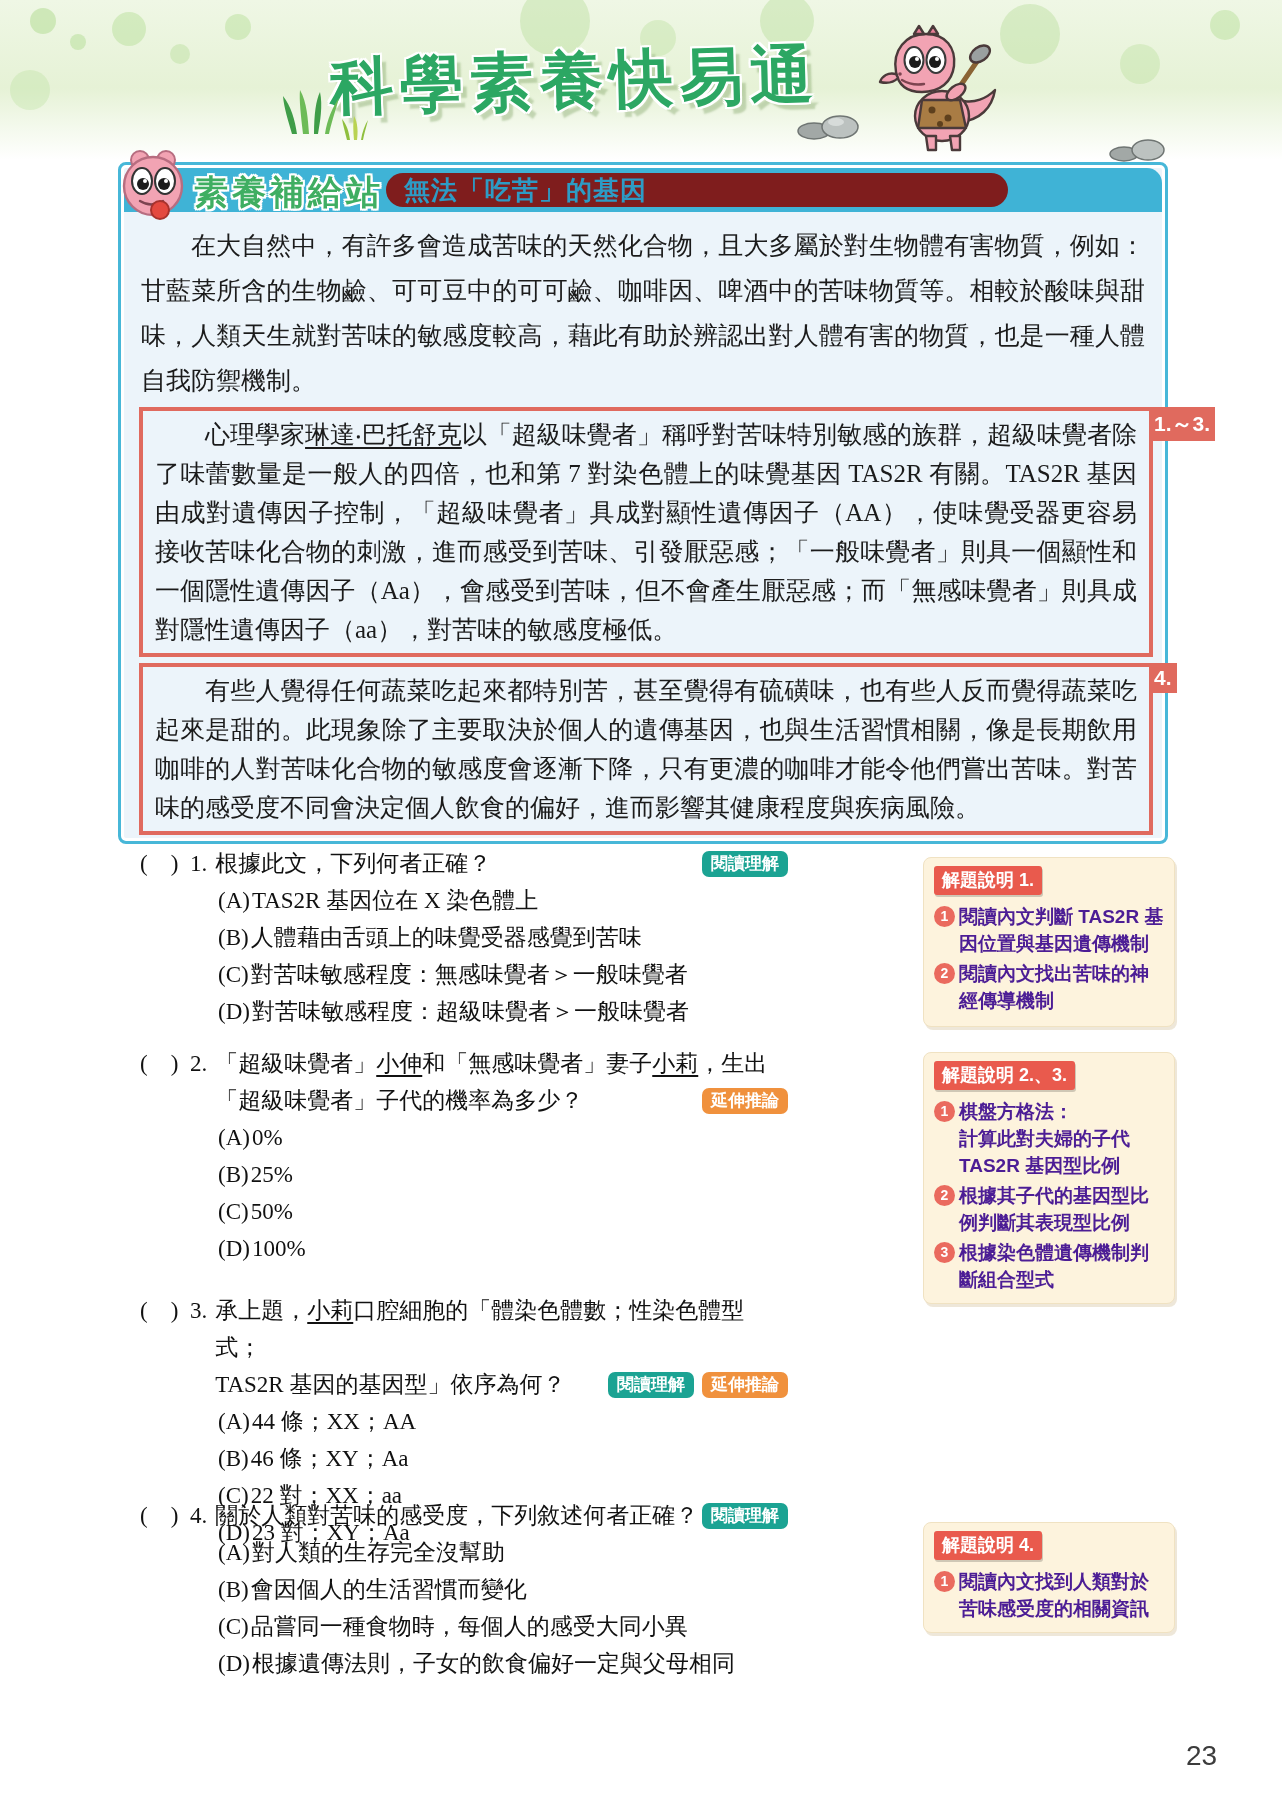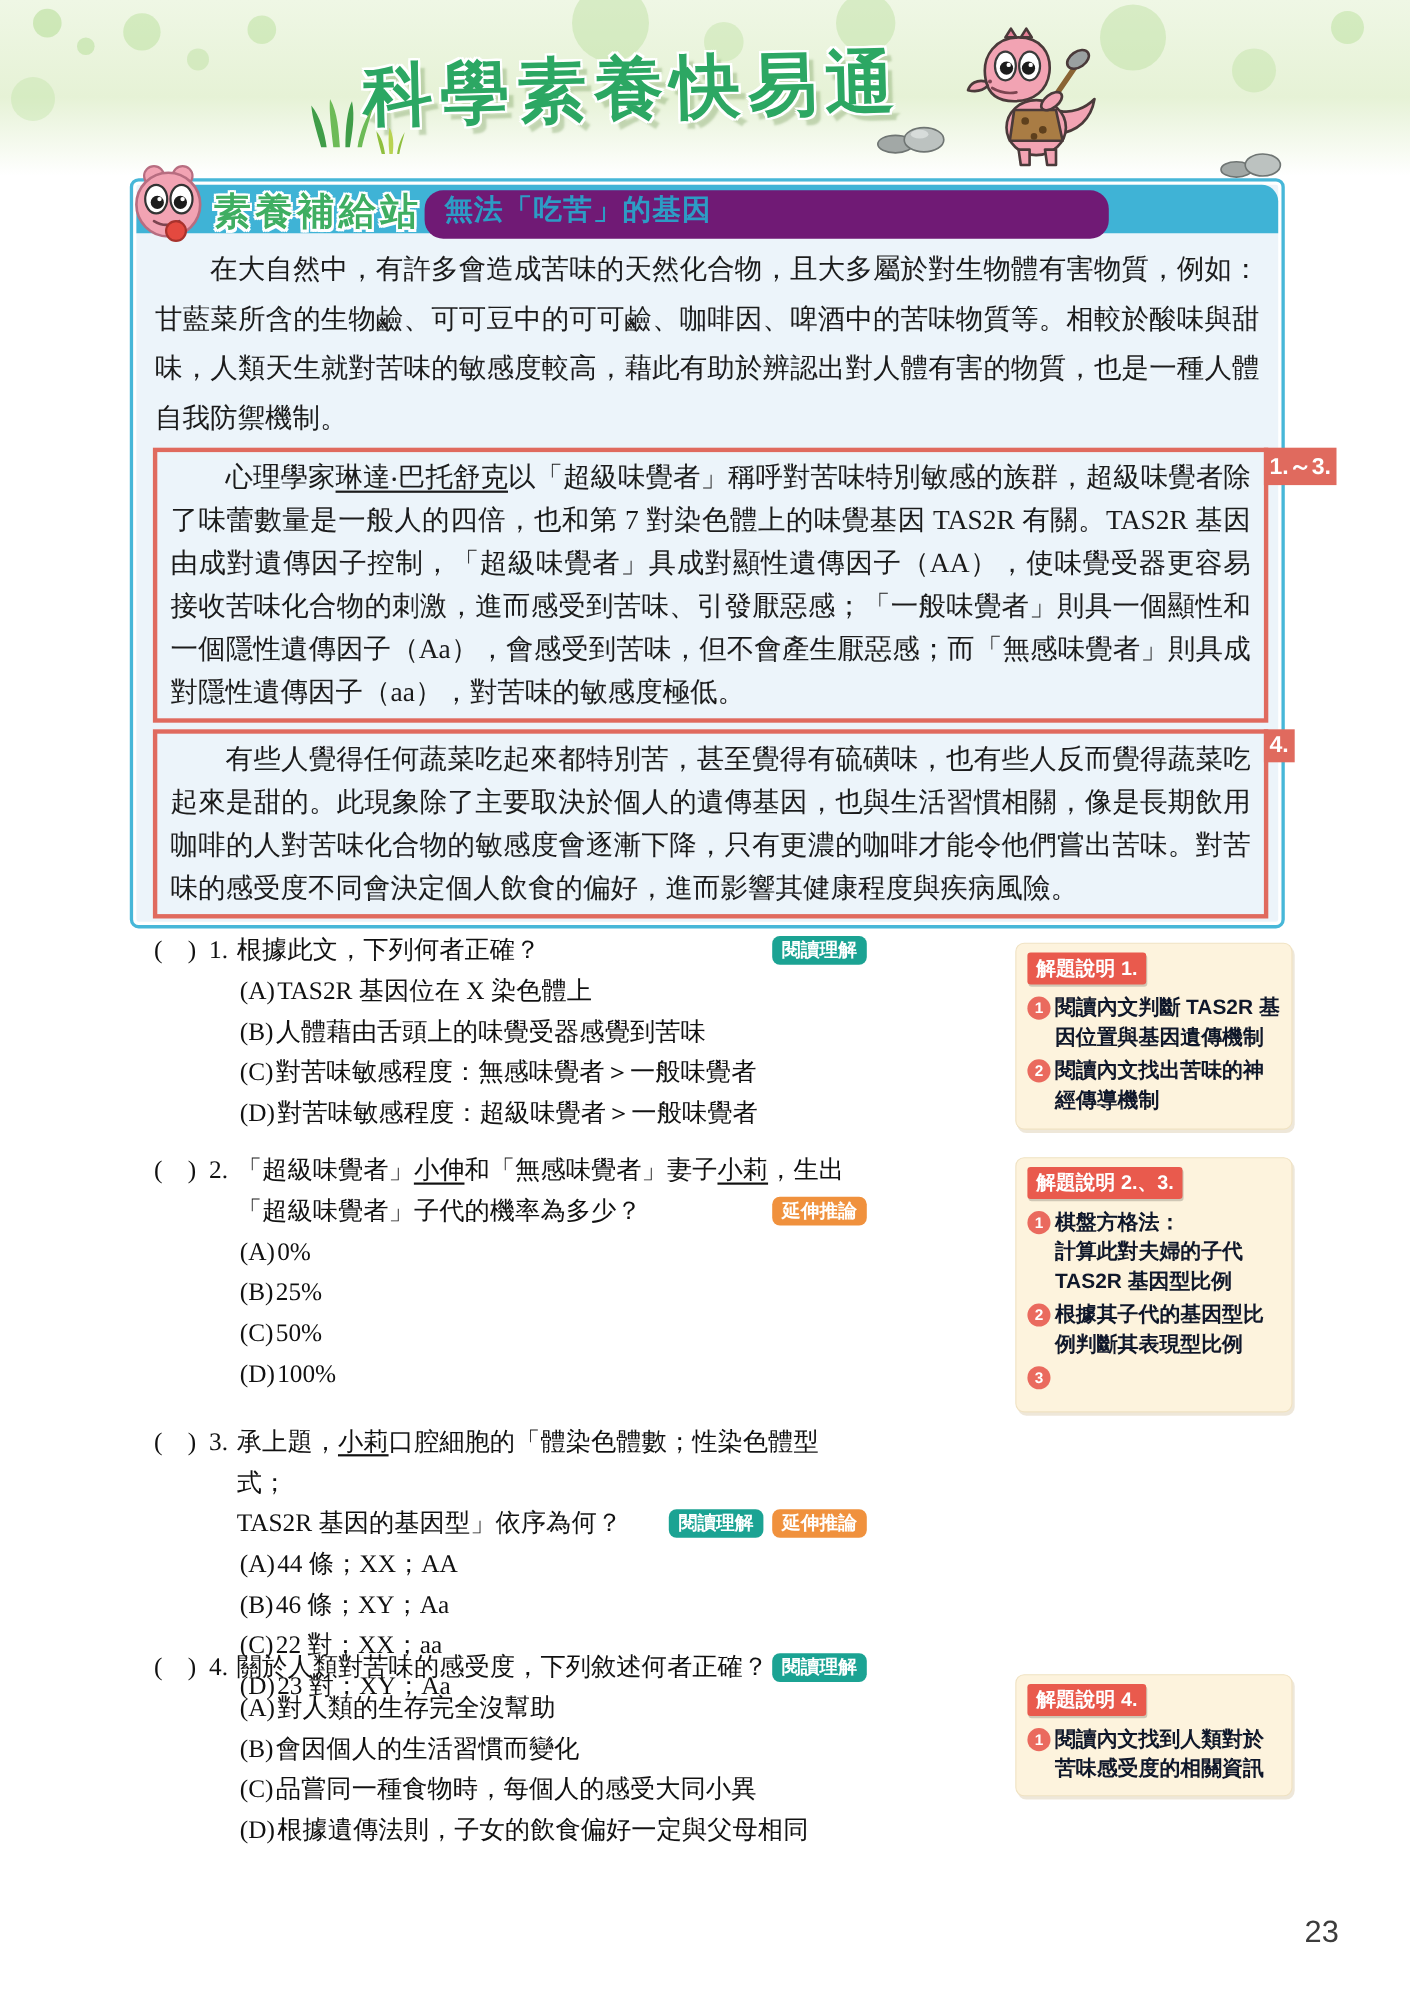--- a/index.html
+++ b/index.html
@@ -28,21 +28,21 @@
           background:#ecf4fa;border:3px solid #47b7d8;border-radius:8px;
           box-shadow:inset 0 0 0 3px #fff;}
   .supply-bar{position:absolute;left:3px;top:3px;right:3px;height:44px;
           background:#3fb3d6;border-radius:15px 15px 0 0;}
   .dino-head{position:absolute;left:-6px;top:-20px;}
   .supply-title{position:absolute;left:70px;top:2px;
           font-family:"Liberation Sans","DejaVu Sans",sans-serif;
           font-size:34px;font-weight:bold;color:#3fae62;letter-spacing:4px;white-space:nowrap;
           text-shadow:2px 0 0 #fff,-2px 0 0 #fff,0 2px 0 #fff,0 -2px 0 #fff,
                       2px 2px 0 #fff,-2px -2px 0 #fff,2px -2px 0 #fff,-2px 2px 0 #fff;}
-  .topic-pill{position:absolute;left:262px;top:5px;width:622px;height:44px;background:#701a75;
+  .topic-pill{position:absolute;left:262px;top:5px;width:622px;height:34px;background:#7f1d1d;
           border-radius:17px;line-height:34px;padding-left:18px;box-sizing:border-box;}
   .topic-pill span{font-family:"Liberation Sans","DejaVu Sans",sans-serif;
           font-size:26px;font-weight:bold;color:#2d9bc5;letter-spacing:1px;}
 
   .supply-body{position:absolute;left:6px;right:6px;top:50px;padding:8px 4px 6px;}
   .intro{margin:0 10px;font-size:25px;line-height:45px;text-align:justify;text-indent:2em;}
   .red-box{position:relative;margin:4px 2px 0 8px;border:4px solid #e06a5e;padding:4px 12px;}
   .red-box + .red-box{margin-top:6px;}
   .seg-para{margin:0;font-size:25px;line-height:39px;text-align:justify;text-indent:2em;}
   .corner-tag{position:absolute;left:100%;top:-4px;background:#e06a5e;color:#fff;
@@ -73,21 +73,21 @@
   .sidebar-panel{position:absolute;left:923px;width:252px;box-sizing:border-box;
          background:#fdf3dd;border:1px solid #f0e2c2;border-radius:8px;
          box-shadow:2px 3px 0 rgba(205,185,145,.35);padding:8px 10px 10px;
          font-family:"Liberation Sans","DejaVu Sans",sans-serif;}
   .sp1{top:857px;min-height:170px}.sp2{top:1052px;min-height:232px}.sp3{top:1522px;min-height:100px}
   .sp-title{display:inline-block;background:#e95a4d;color:#fff;font-size:18px;font-weight:bold;
          padding:2px 8px 3px;border-radius:3px;box-shadow:1px 2px 0 rgba(0,0,0,.18);margin-bottom:5px;}
   .sp-item{display:flex;margin-top:3px;}
   .sp-num{flex:none;width:21px;height:21px;border-radius:50%;background:#ea6a5e;color:#fff;
          font-size:14px;font-weight:bold;text-align:center;line-height:21px;margin:3px 4px 0 0;}
-  .sp-text{font-size:19px;line-height:27px;color:#0f172a;font-weight:bold;white-space:pre-line;}
+  .sp-text{font-size:19px;line-height:27px;color:#4c1d95;font-weight:bold;white-space:pre-line;}
 
   .page-number{position:absolute;left:1186px;top:1740px;font-size:28px;color:#3c3c3c;
          font-family:"Liberation Sans","DejaVu Sans",sans-serif;}
 </style>
 </head>
 <body>
 
 <div class="page">
 
   <div class="banner">
@@ -289,20 +289,21 @@
       <span class="sp-text">棋盤方格法：
 計算此對夫婦的子代
 TAS2R 基因型比例</span>
     </div>
     <div class="sp-item">
       <span class="sp-num">2</span>
       <span class="sp-text">根據其子代的基因型比例判斷其表現型比例</span>
     </div>
     <div class="sp-item">
       <span class="sp-num">3</span>
+      <span class="sp-text">根據染色體遺傳機制判斷組合型式</span>
     </div>
   </aside>
 
   <aside class="sidebar-panel sp3">
     <span class="sp-title">解題說明 4.</span>
     <div class="sp-item">
       <span class="sp-num">1</span>
       <span class="sp-text">閱讀內文找到人類對於苦味感受度的相關資訊</span>
     </div>
   </aside>

